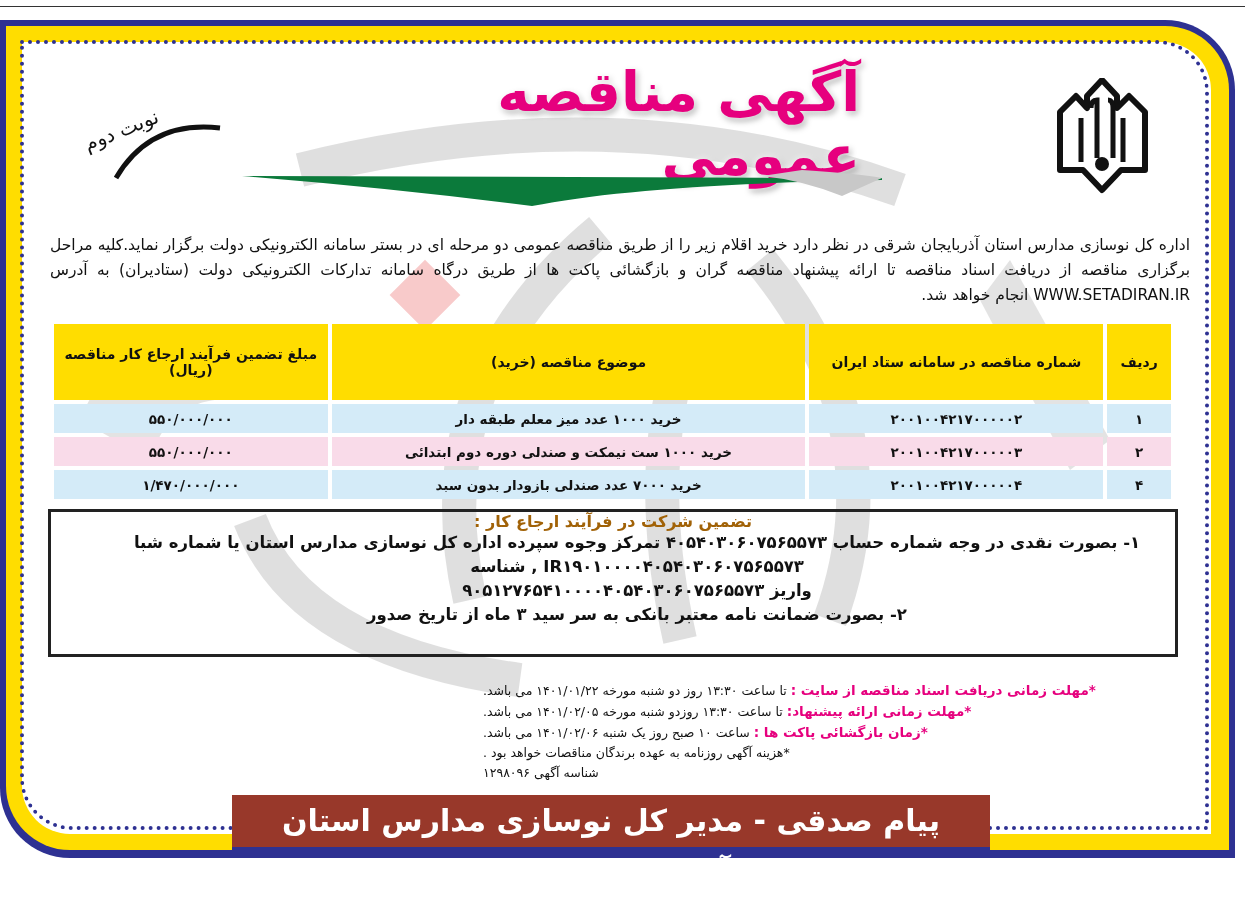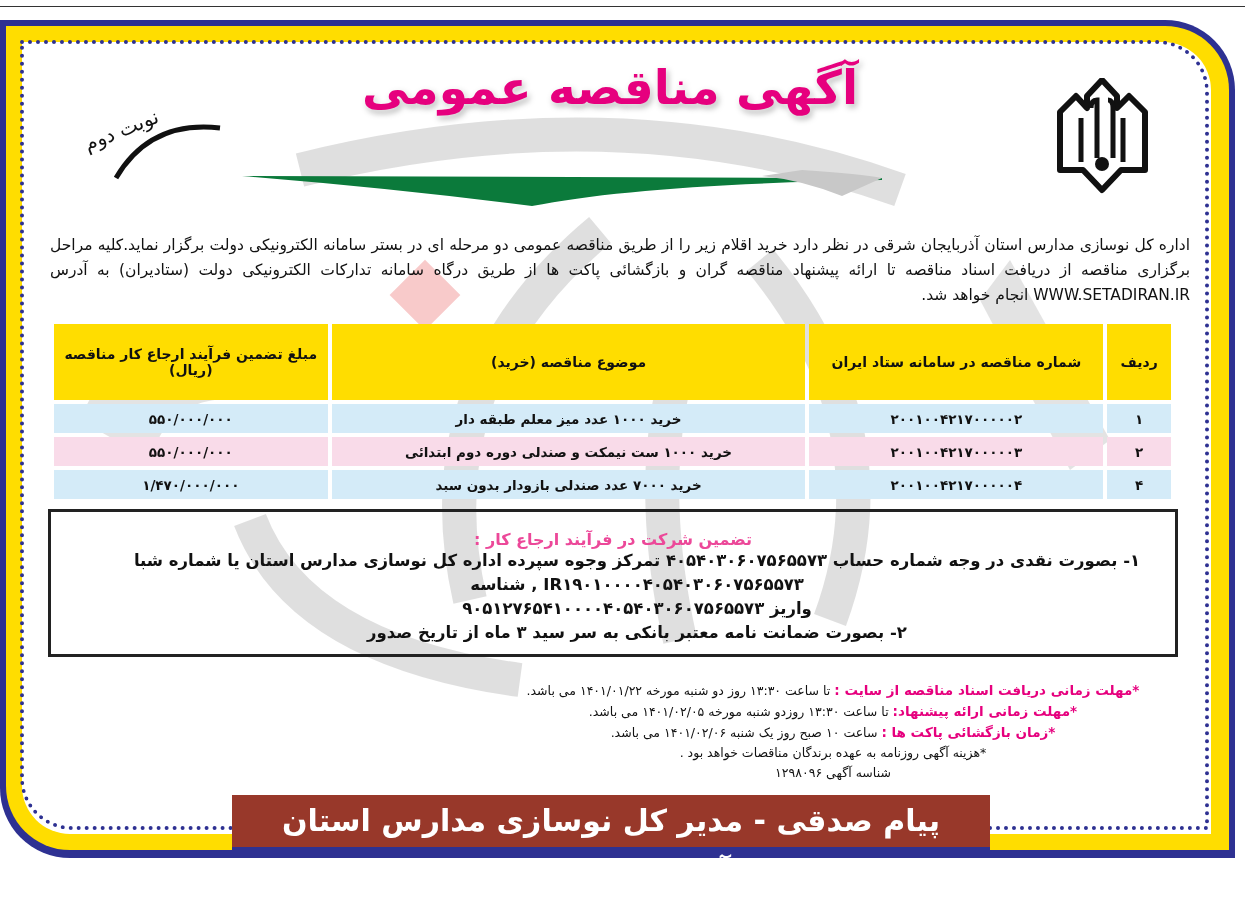--- a/index.html
+++ b/index.html
@@ -15,22 +15,22 @@
   .frame-inner { position:absolute; left:22px; top:42px; width:1189px; height:792px;
     background:#ffffff; border-radius:0 48px 0 48px; }
   .dots { position:absolute; left:20px; top:40px; width:1189px; height:790px;
     border:4px dotted #2e3192; border-radius:0 52px 0 52px; box-sizing:border-box; }
 
   
   .watermark { position:absolute; left:0; top:0; width:1245px; height:910px; pointer-events:none; }
 
   
   .logo { position:absolute; left:1055px; top:78px; width:95px; height:118px; }
-  .title { position:absolute; left:360px; top:60px; width:500px; text-align:center; direction:rtl;
-    font-size:47px; font-weight:bold; color:#e6007e;
+  .title { position:absolute; left:360px; top:60px; width:500px; direction:rtl;
+    font-size:55px; font-weight:bold; color:#e6007e;
     text-shadow: 0 0 6px #fff, 2px 3px 6px rgba(0,0,0,0.35);
     font-family:"DejaVu Sans", sans-serif; letter-spacing:-1px; }
   .green-bar { position:absolute; left:242px; top:170px; }
   .nobat { position:absolute; left:80px; top:100px; width:160px; height:90px; }
   .nobat-text { position:absolute; left:82px; top:118px; transform:rotate(-22deg);
     font-size:20px; color:#111; direction:rtl; }
 
   
   .intro { position:absolute; left:50px; top:233px; width:1140px; direction:rtl; text-align:justify;
     font-size:15.5px; line-height:25px; color:#111; }
@@ -43,25 +43,25 @@
   .tbl tr.blue td { background:#d4ebf8; }
   .tbl tr.pink td { background:#f9dbe9; }
   .tbl .c-idx { width:52px; }
   .tbl .c-num { width:285px; }
   .tbl .c-sub { width:470px;text-align:center; }
   .tbl .c-amt { width:265px; }
 
   
   .gbox { position:absolute; left:48px; top:509px; width:1130px; height:148px; border:3px solid #222;
     box-sizing:border-box; direction:rtl; text-align:center; }
-  .g-title { margin-top:18px; color:#ec4899; font-size:16px; font-weight:bold; }
+  .g-title { color:#a16207; font-size:16px; font-weight:bold; }
   .g-line { font-size:16.5px; font-weight:bold; color:#111; line-height:24px;padding-left:48px; }
 
   
-  .notes { position:absolute; right:62px; top:680px; width:700px; direction:rtl; text-align:center;
+  .notes { position:absolute; right:62px; top:680px; width:700px; direction:rtl; text-align:left;
     font-size:12.5px; line-height:20px; color:#111; }
   .notes .lbl { color:#e6007e; font-weight:bold; font-size:13.5px; }
 
   
   .sign { position:absolute; left:232px; top:795px; width:758px; height:52px; background:#98382a;
     color:#fff; font-size:30px; font-weight:bold; direction:rtl; text-align:center; line-height:52px;
     border-bottom:6px solid #2e3192; }
 </style>
 </head>
 <body>

